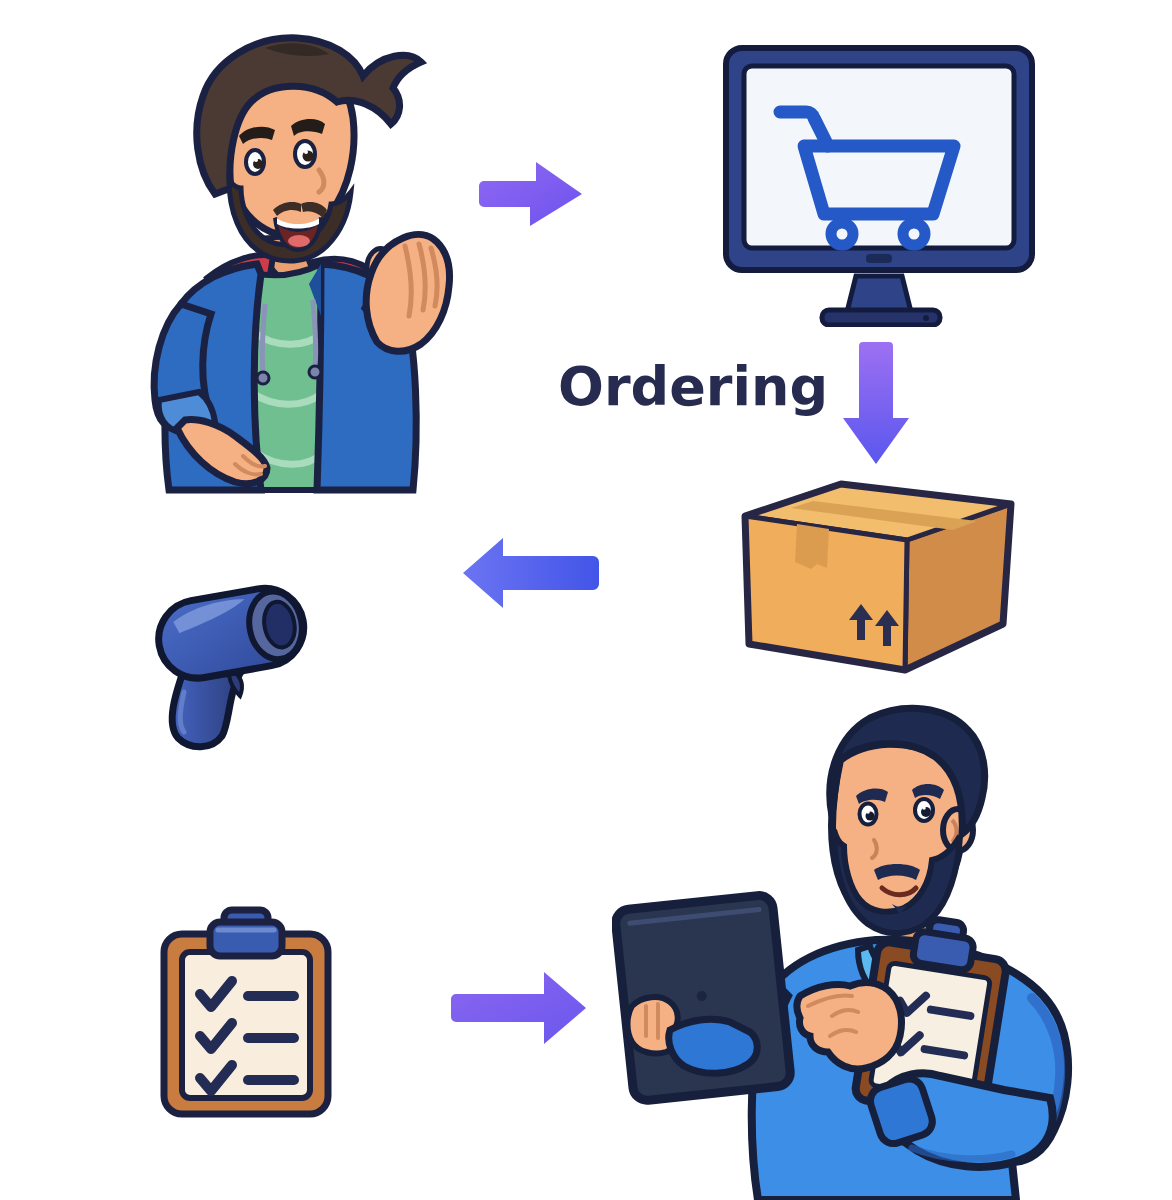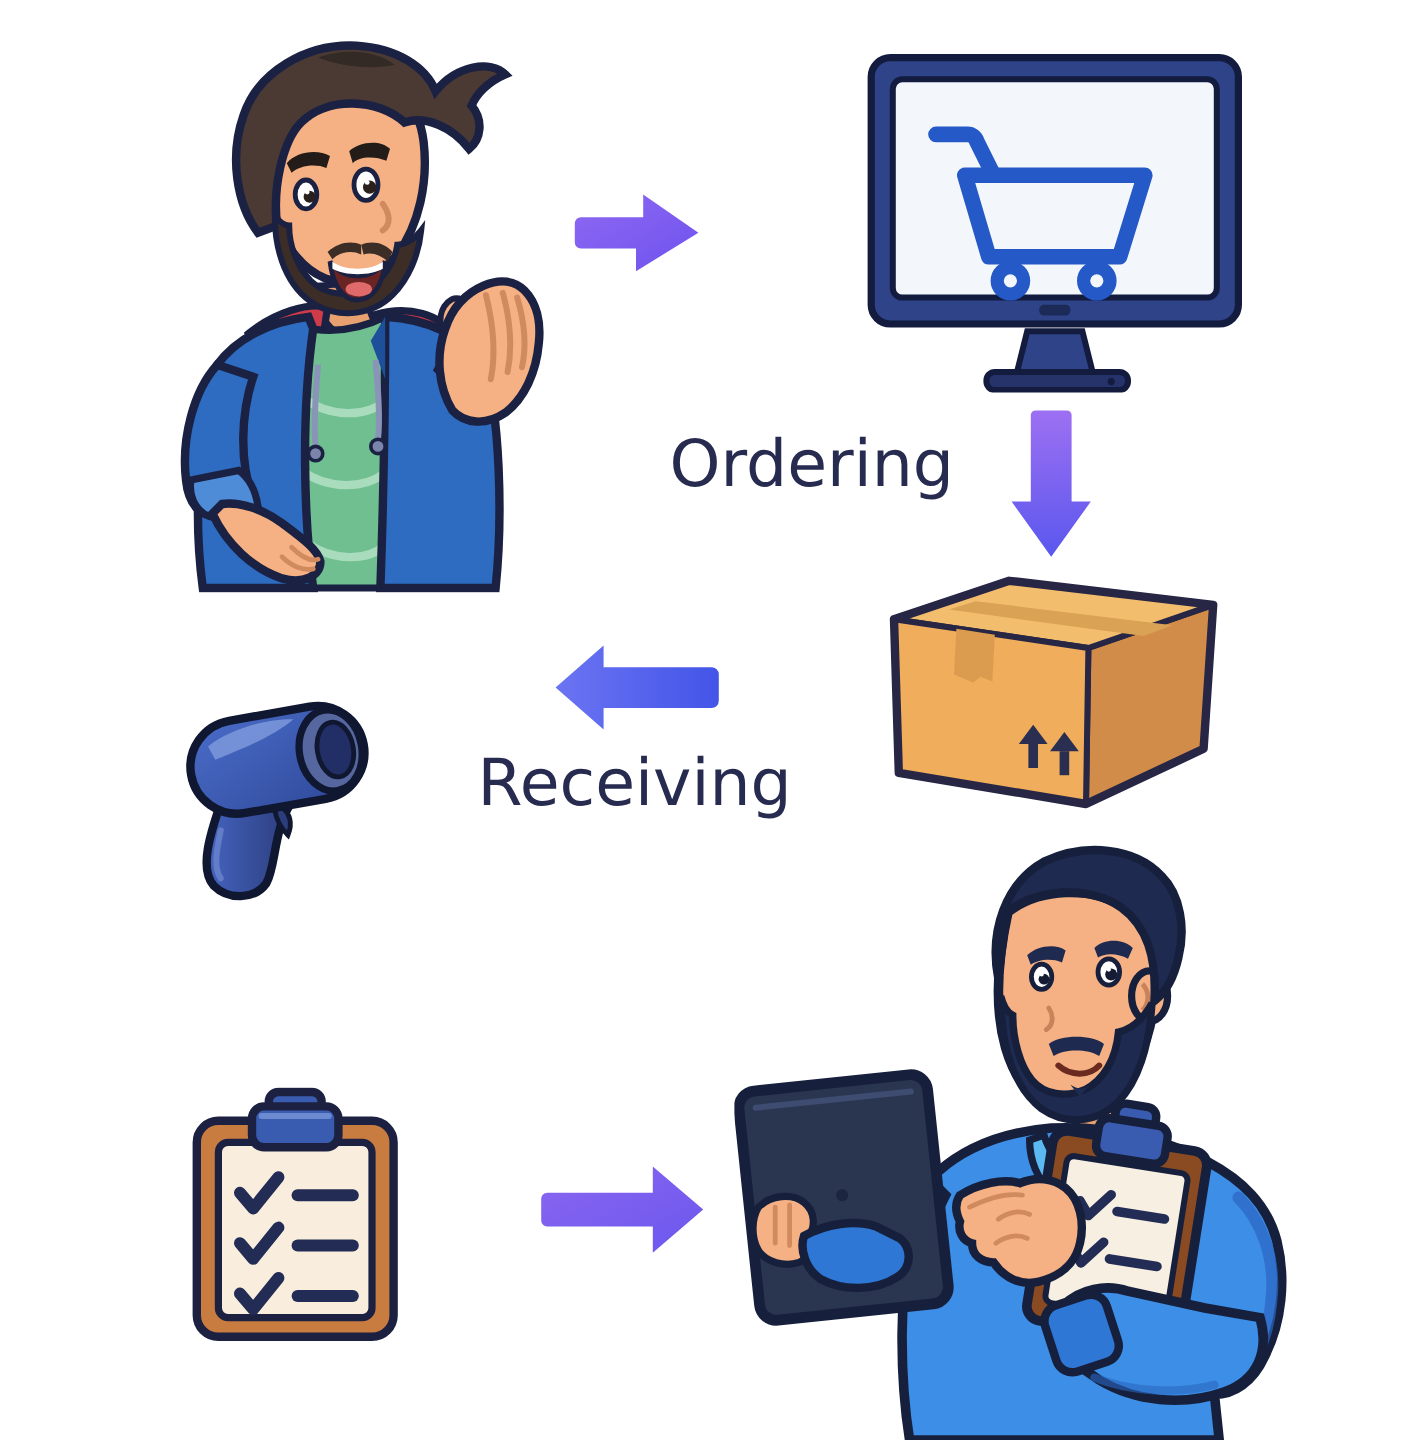--- a/index.html
+++ b/index.html
@@ -1,19 +1,19 @@
 <!DOCTYPE html>
 <html><head>
 <meta charset="utf-8">
 <style>
   html,body{margin:0;padding:0;background:#ffffff;}
   .stage{position:relative;width:1172px;height:1200px;background:#ffffff;overflow:hidden;
          font-family:"DejaVu Sans", sans-serif;}
   .el{position:absolute;}
-  .label{font-weight:normal;color:#272b50;font-size:54px;line-height:1;letter-spacing:0px;white-space:nowrap;}
+  .label{font-weight:bold;color:#272b50;font-size:54px;line-height:1;letter-spacing:0px;white-space:nowrap;}
   svg{display:block;}
 </style>
 </head>
 <body>
 
 <div class="stage">
 
   <svg class="el" style="left:115px;top:12px" width="345" height="482" viewBox="0 0 345 482">
 
     <path d="M148,236 C152,252 160,264 172,268 L198,258 C192,248 190,236 192,224 L150,226 Z" fill="#e8a070" stroke="#1b2142" stroke-width="5"></path>
@@ -132,21 +132,20 @@
   <svg class="el" style="left:459px;top:532px" width="146" height="82" viewBox="0 0 146 82">
     <defs>
         <linearGradient id="gL" x1="0" y1="0" x2="1" y2="0">
       <stop offset="0" stop-color="#6b74f2"></stop>
           <stop offset="1" stop-color="#4355e8"></stop>
     </linearGradient>
       </defs>
     <path d="M44,6 L4,41 L44,76 V58 H134 a6,6 0 0 0 6,-6 V30 a6,6 0 0 0 -6,-6 H44 Z" fill="url(#gL)"></path>
   </svg>
 
-  <div class="el label" style="left:398px;top:626px">Receiving</div>
 
   <svg class="el" style="left:146px;top:572px" width="172" height="180" viewBox="0 0 172 180">
     <defs>
       <linearGradient id="gS1" x1="0" y1="0" x2="1" y2="1">
         <stop offset="0" stop-color="#4a6cc8"></stop>
           <stop offset="1" stop-color="#2e4898"></stop>
       </linearGradient>
       <linearGradient id="gS2" x1="0" y1="0" x2="1" y2="0">
         <stop offset="0" stop-color="#4464c0"></stop>
           <stop offset="1" stop-color="#2c3d7c"></stop>

